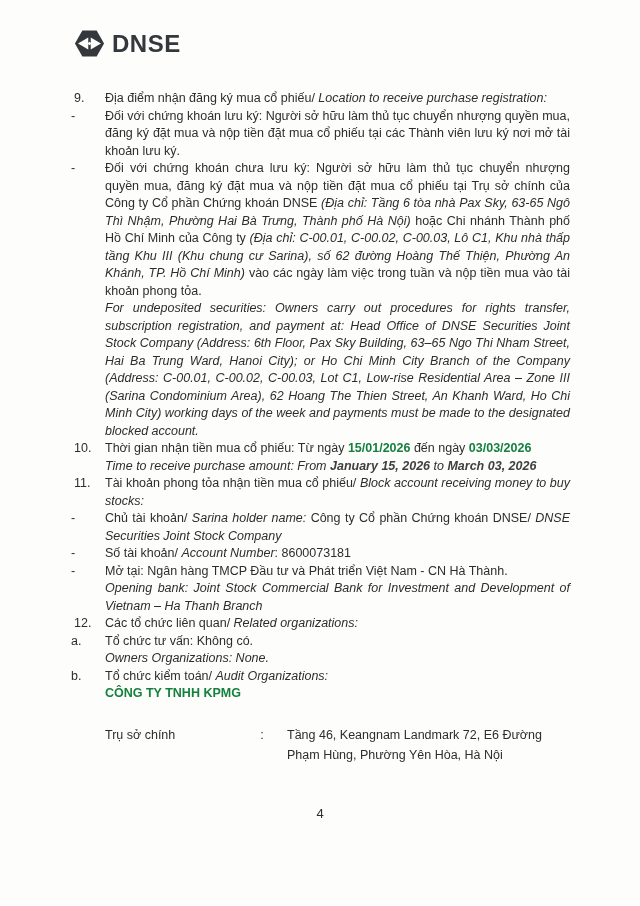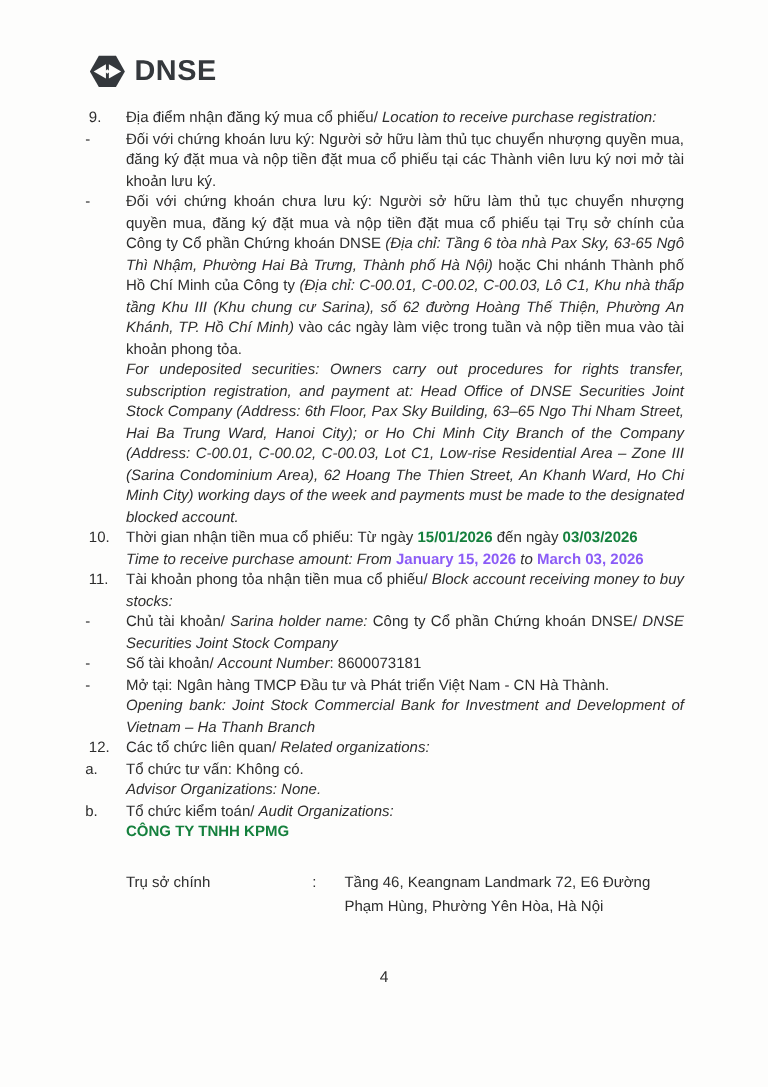--- a/index.html
+++ b/index.html
@@ -11,21 +11,21 @@
     margin: 0 auto;
     background: #fdfdfc;
     font-family: "Liberation Sans", sans-serif;
     color: #2d2d2d;
     overflow: hidden;
   }
   
   .logo {
     position: absolute;
     left: 74px;
-    top: 44px;
+    top: 28px;
     display: flex;
     align-items: center;
     gap: 7px;
   }
   .logo-icon { width: 31px; height: 31px; display: block; }
   .logo-word {
     font-size: 24px;
     font-weight: 700;
     color: #34383c;
     letter-spacing: 0.5px;
@@ -46,21 +46,21 @@
     padding-left: 4px;
   }
   .marker.dash { padding-left: 1px; }
   .content {
     flex: 1 1 auto;
     text-align: justify;
   }
   .seg-n { font-style: normal; font-weight: normal; }
   .seg-i { font-style: italic; }
   .seg-b { font-weight: bold; color: #15803d; }
-  .seg-bi { font-weight: bold; color: #8b5cf6; }
+  .seg-bi { font-weight: bold; font-style: italic; color: #404040; }
   
   .head-office {
     display: flex;
     margin-top: 22px;
     line-height: 20px;
   }
   .ho-spacer { flex: 0 0 35px; }
   .ho-label { flex: 0 0 132px; }
   .ho-colon { flex: 0 0 50px; text-align: center; }
   .ho-value { flex: 1 1 auto; }
@@ -138,21 +138,21 @@
       <div class="block">
         <span class="marker">12.</span>
         <div class="content"><span class="seg-n">Các tổ chức liên quan/ </span><span class="seg-i">Related organizations:</span></div>
       </div>
       <div class="block">
         <span class="marker dash">a.</span>
         <div class="content"><span class="seg-n">Tổ chức tư vấn: Không có.</span></div>
       </div>
       <div class="block">
         <span class="marker"></span>
-        <div class="content"><span class="seg-i">Advisor Organizations: None.</span></div>
+        <div class="content"><span class="seg-i">Owners Organizations: None.</span></div>
       </div>
       <div class="block">
         <span class="marker dash">b.</span>
         <div class="content"><span class="seg-n">Tổ chức kiểm toán/ </span><span class="seg-i">Audit Organizations:</span></div>
       </div>
       <div class="block">
         <span class="marker"></span>
         <div class="content"><span class="seg-b">CÔNG TY TNHH KPMG</span></div>
       </div>
       <div class="head-office">

